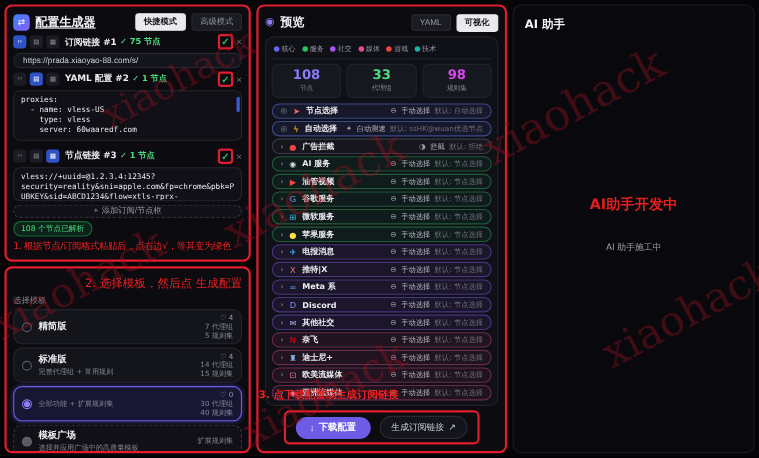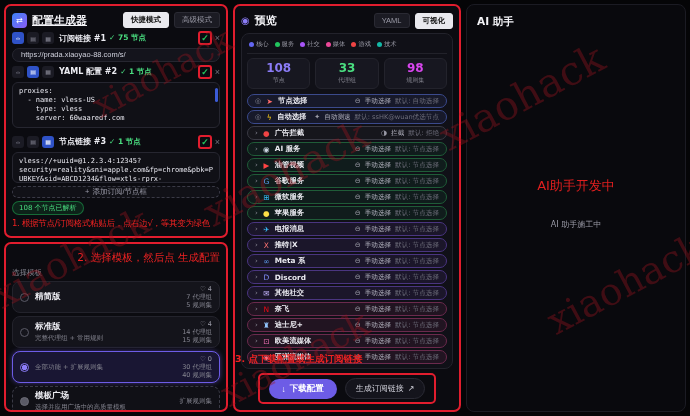--- a/index.html
+++ b/index.html
@@ -93,21 +93,21 @@
   .foot-ring{border:2px solid #e11d2e;border-radius:5px;padding:3px 9px;display:flex;gap:8px;align-items:center}
   .btn-dl{background:#6d5ce6;border-radius:12px;color:#fff;font-size:8.5px;font-weight:bold;
           padding:4px 13px;display:inline-flex;gap:4px;align-items:center}
   .btn-sub{background:#14141c;border:1px solid #2a2a34;border-radius:12px;color:#d0d0da;
            font-size:8px;padding:4px 10px;display:inline-flex;gap:4px;align-items:center}
 
   
   .col-right{flex:1;background:#09090d;border:1px solid #1b1b23;border-radius:8px;position:relative;padding:10px}
   .ai-title{font-size:10.5px;font-weight:bold;color:#f2f2f6}
   .ai-center{position:absolute;left:0;right:0;top:172px;text-align:center}
-  .ai-dev{color:#e01f1f;font-weight:normal;font-size:13px}
+  .ai-dev{color:#e01f1f;font-weight:bold;font-size:13px}
   .ai-sub{color:#9a9aa6;font-size:8px;margin-top:24px}
 </style>
 </head>
 <body>
 
 <div class="page">
 
   <div class="col-left">
 
     <div class="red-sec sec-top">

